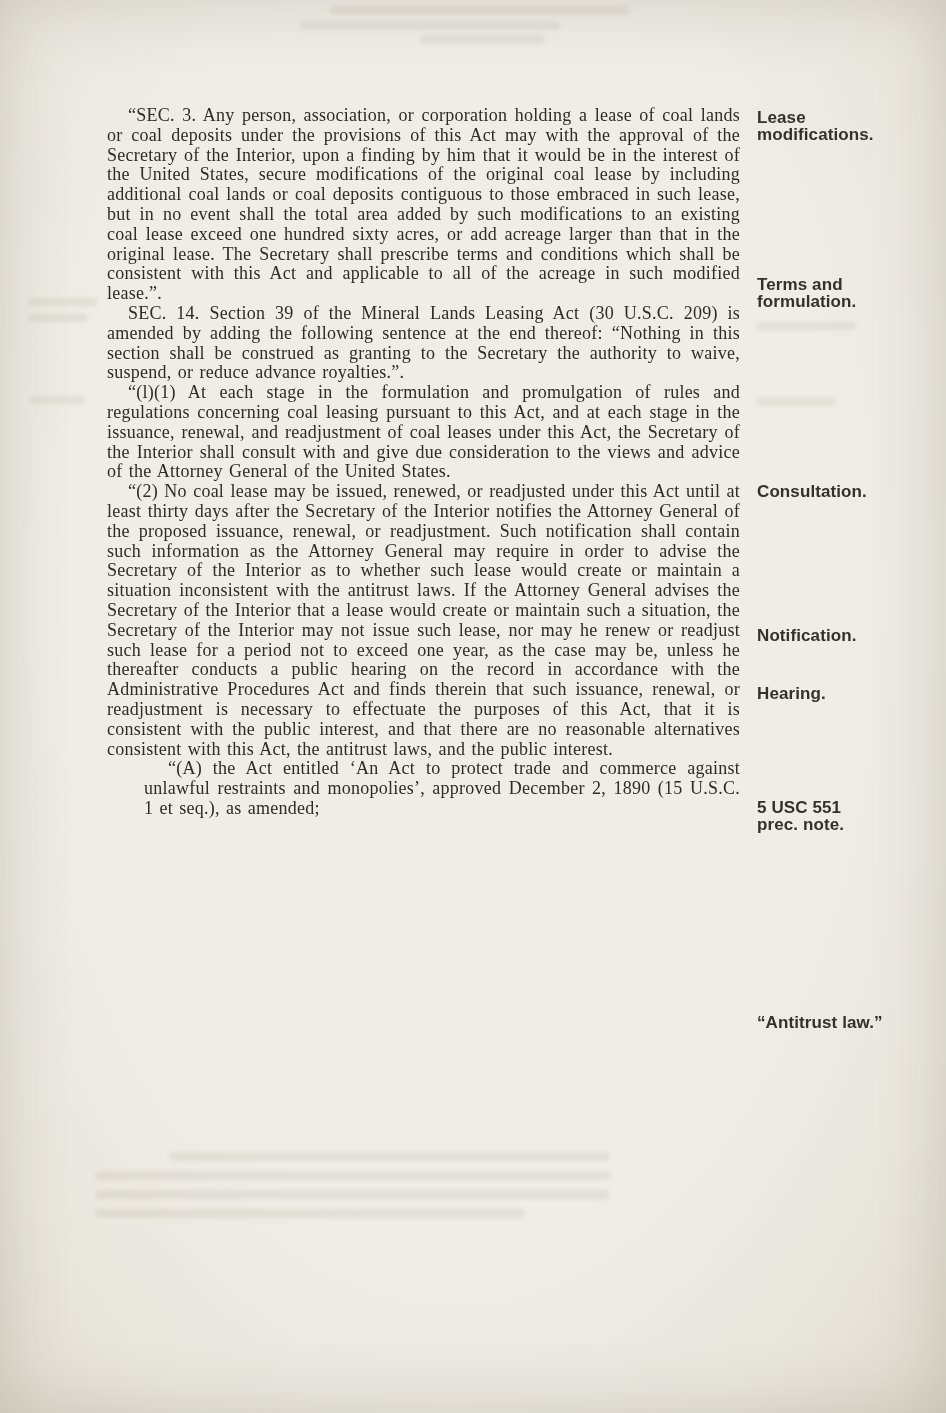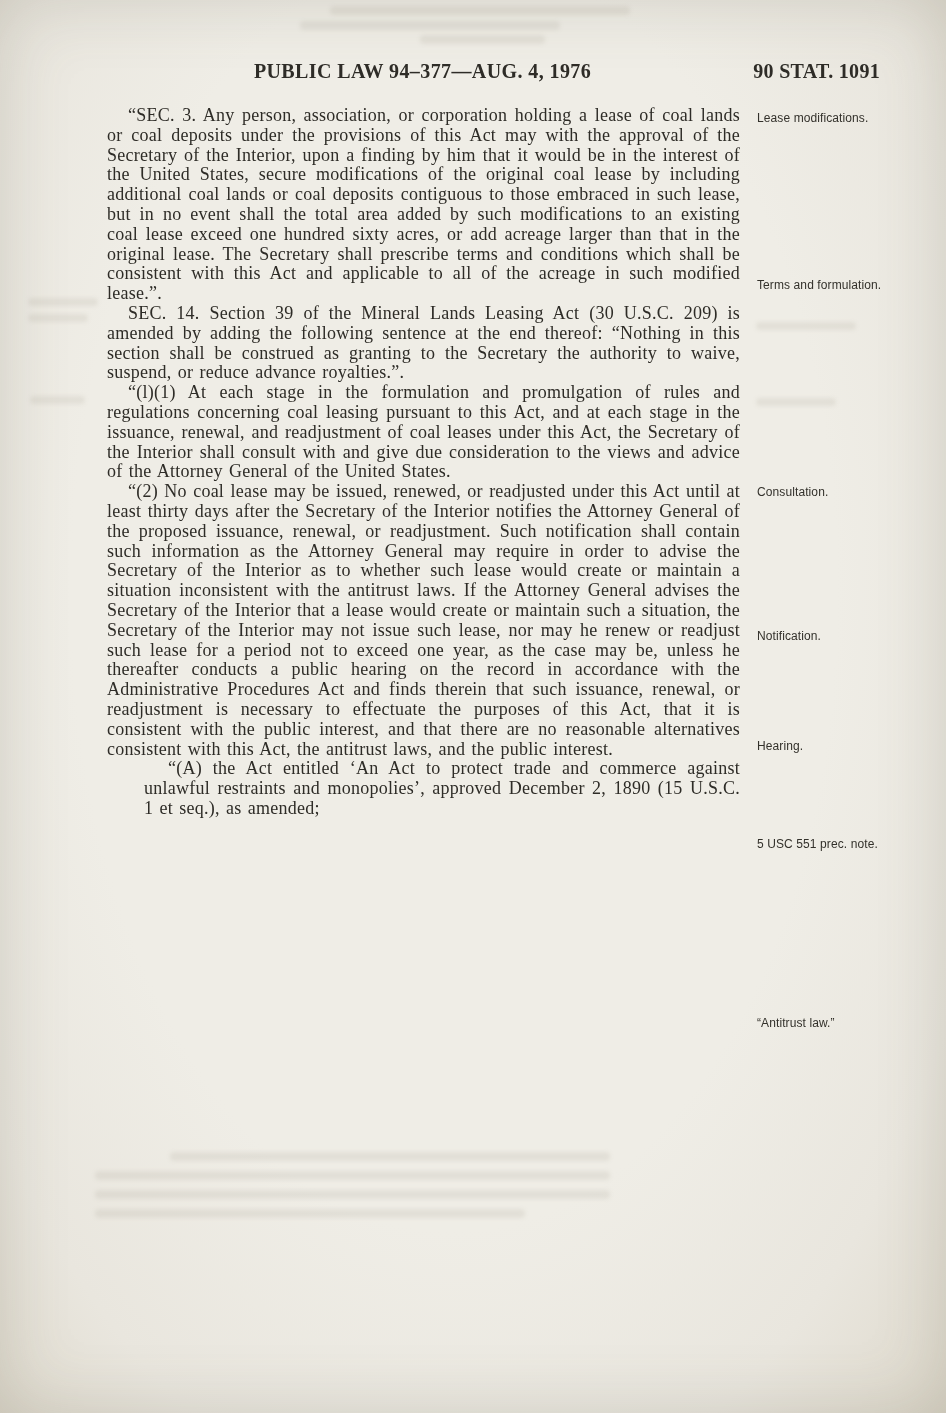--- a/index.html
+++ b/index.html
@@ -64,22 +64,22 @@
     margin-left: 37px;
     text-indent: 24px;
   }
 
   
   .sidenote {
     position: absolute;
     left: 757px;
     width: 126px;
     font-family: "Liberation Sans", "DejaVu Sans", sans-serif;
-    font-weight: 400;
-    font-size: 12px;
+    font-weight: 700;
+    font-size: 17px;
     line-height: 16.5px;
     letter-spacing: 0.1px;
     color: #33312b;
   }
 
   
   .ghost {
     position: absolute;
     height: 9px;
     border-radius: 4px;
@@ -111,36 +111,32 @@
   <div class="ghost g4"></div>
   <div class="ghost g5"></div>
   <div class="ghost g6"></div>
   <div class="ghost g7"></div>
   <div class="ghost g8"></div>
   <div class="ghost g9"></div>
   <div class="ghost g10"></div>
   <div class="ghost g11"></div>
   <div class="ghost g12"></div>
 
-  <header class="header-row">
-    <div class="pl-title">PUBLIC LAW 94–377—AUG. 4, 1976</div>
-    <div class="stat-num">90 STAT. 1091</div>
-  </header>
 
   <main class="text-column">
     <p class="para">“SEC. 3. Any person, association, or corporation holding a lease of coal lands or coal deposits under the provisions of this Act may with the approval of the Secretary of the Interior, upon a finding by him that it would be in the interest of the United States, secure modifications of the original coal lease by including additional coal lands or coal deposits contiguous to those embraced in such lease, but in no event shall the total area added by such modifications to an existing coal lease exceed one hundred sixty acres, or add acreage larger than that in the original lease. The Secretary shall prescribe terms and conditions which shall be consistent with this Act and applicable to all of the acreage in such modified lease.”.</p>
     <p class="para">SEC. 14. Section 39 of the Mineral Lands Leasing Act (30 U.S.C. 209) is amended by adding the following sentence at the end thereof: “Nothing in this section shall be construed as granting to the Secretary the authority to waive, suspend, or reduce advance royalties.”.</p>
     <p class="para">“(l)(1) At each stage in the formulation and promulgation of rules and regulations concerning coal leasing pursuant to this Act, and at each stage in the issuance, renewal, and readjustment of coal leases under this Act, the Secretary of the Interior shall consult with and give due consideration to the views and advice of the Attorney General of the United States.</p>
     <p class="para">“(2) No coal lease may be issued, renewed, or readjusted under this Act until at least thirty days after the Secretary of the Interior notifies the Attorney General of the proposed issuance, renewal, or readjustment. Such notification shall contain such information as the Attorney General may require in order to advise the Secretary of the Interior as to whether such lease would create or maintain a situation inconsistent with the antitrust laws. If the Attorney General advises the Secretary of the Interior that a lease would create or maintain such a situation, the Secretary of the Interior may not issue such lease, nor may he renew or readjust such lease for a period not to exceed one year, as the case may be, unless he thereafter conducts a public hearing on the record in accordance with the Administrative Procedures Act and finds therein that such issuance, renewal, or readjustment is necessary to effectuate the purposes of this Act, that it is consistent with the public interest, and that there are no reasonable alternatives consistent with this Act, the antitrust laws, and the public interest.</p>
     <p class="para sub">“(A) the Act entitled ‘An Act to protect trade and commerce against unlawful restraints and monopolies’, approved December 2, 1890 (15 U.S.C. 1 et seq.), as amended;</p>
   </main>
 
   <aside>
     <div class="sidenote" style="top:110px">Lease modifications.</div>
     <div class="sidenote" style="top:277px">Terms and formulation.</div>
     <div class="sidenote" style="top:484px">Consultation.</div>
     <div class="sidenote" style="top:628px">Notification.</div>
-    <div class="sidenote" style="top:738px">Hearing.</div>
-    <div class="sidenote" style="top:836px">5 USC 551 prec. note.</div>
+    <div class="sidenote" style="top:686px">Hearing.</div>
+    <div class="sidenote" style="top:800px">5 USC 551 prec. note.</div>
     <div class="sidenote" style="top:1015px">“Antitrust law.”</div>
   </aside>
 
 </div>
 
 </body></html>

